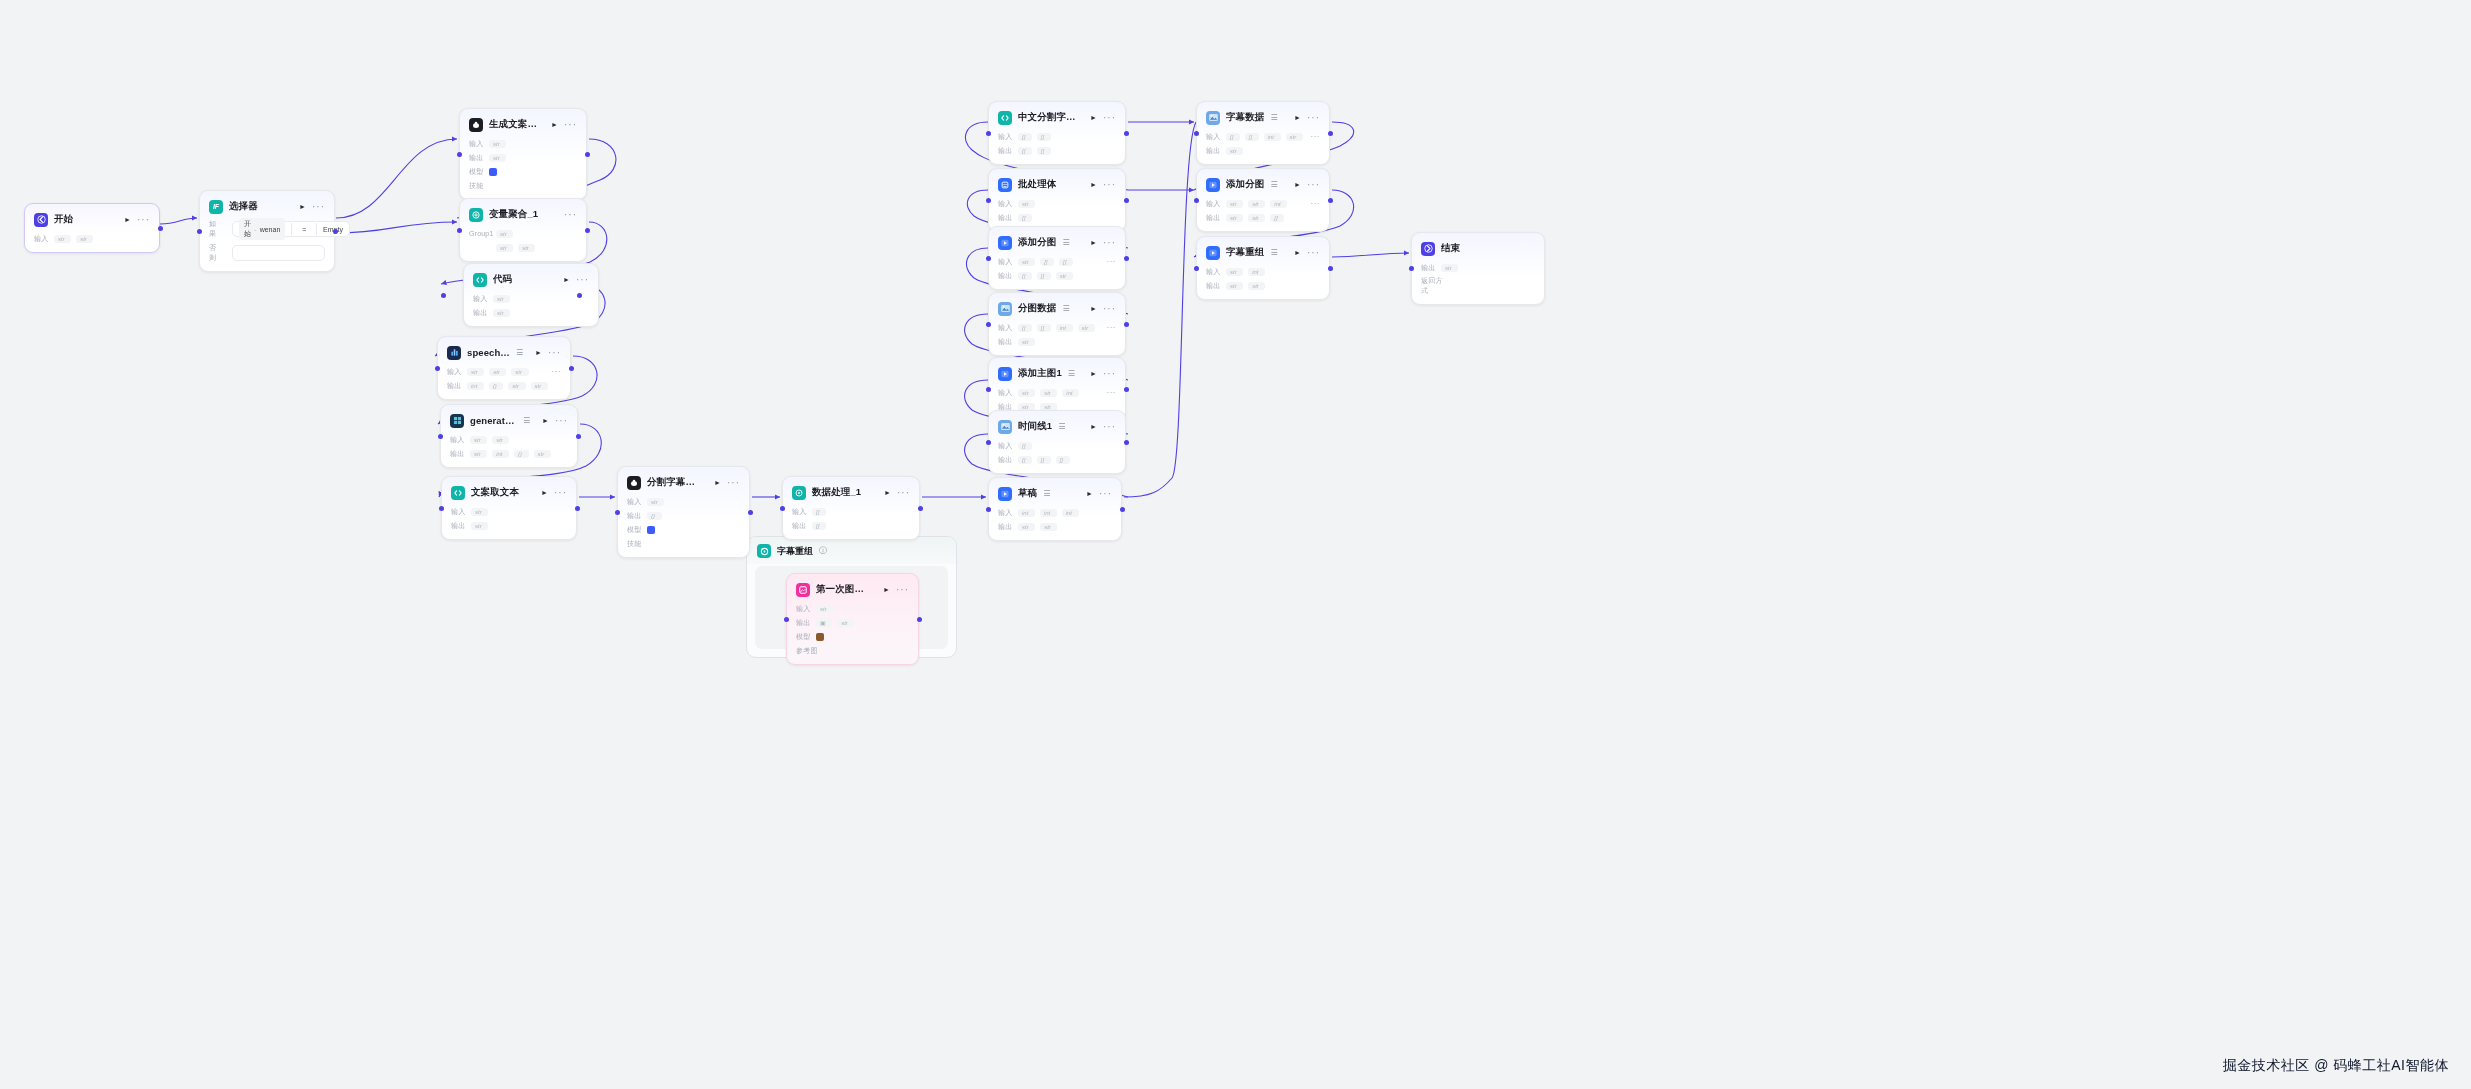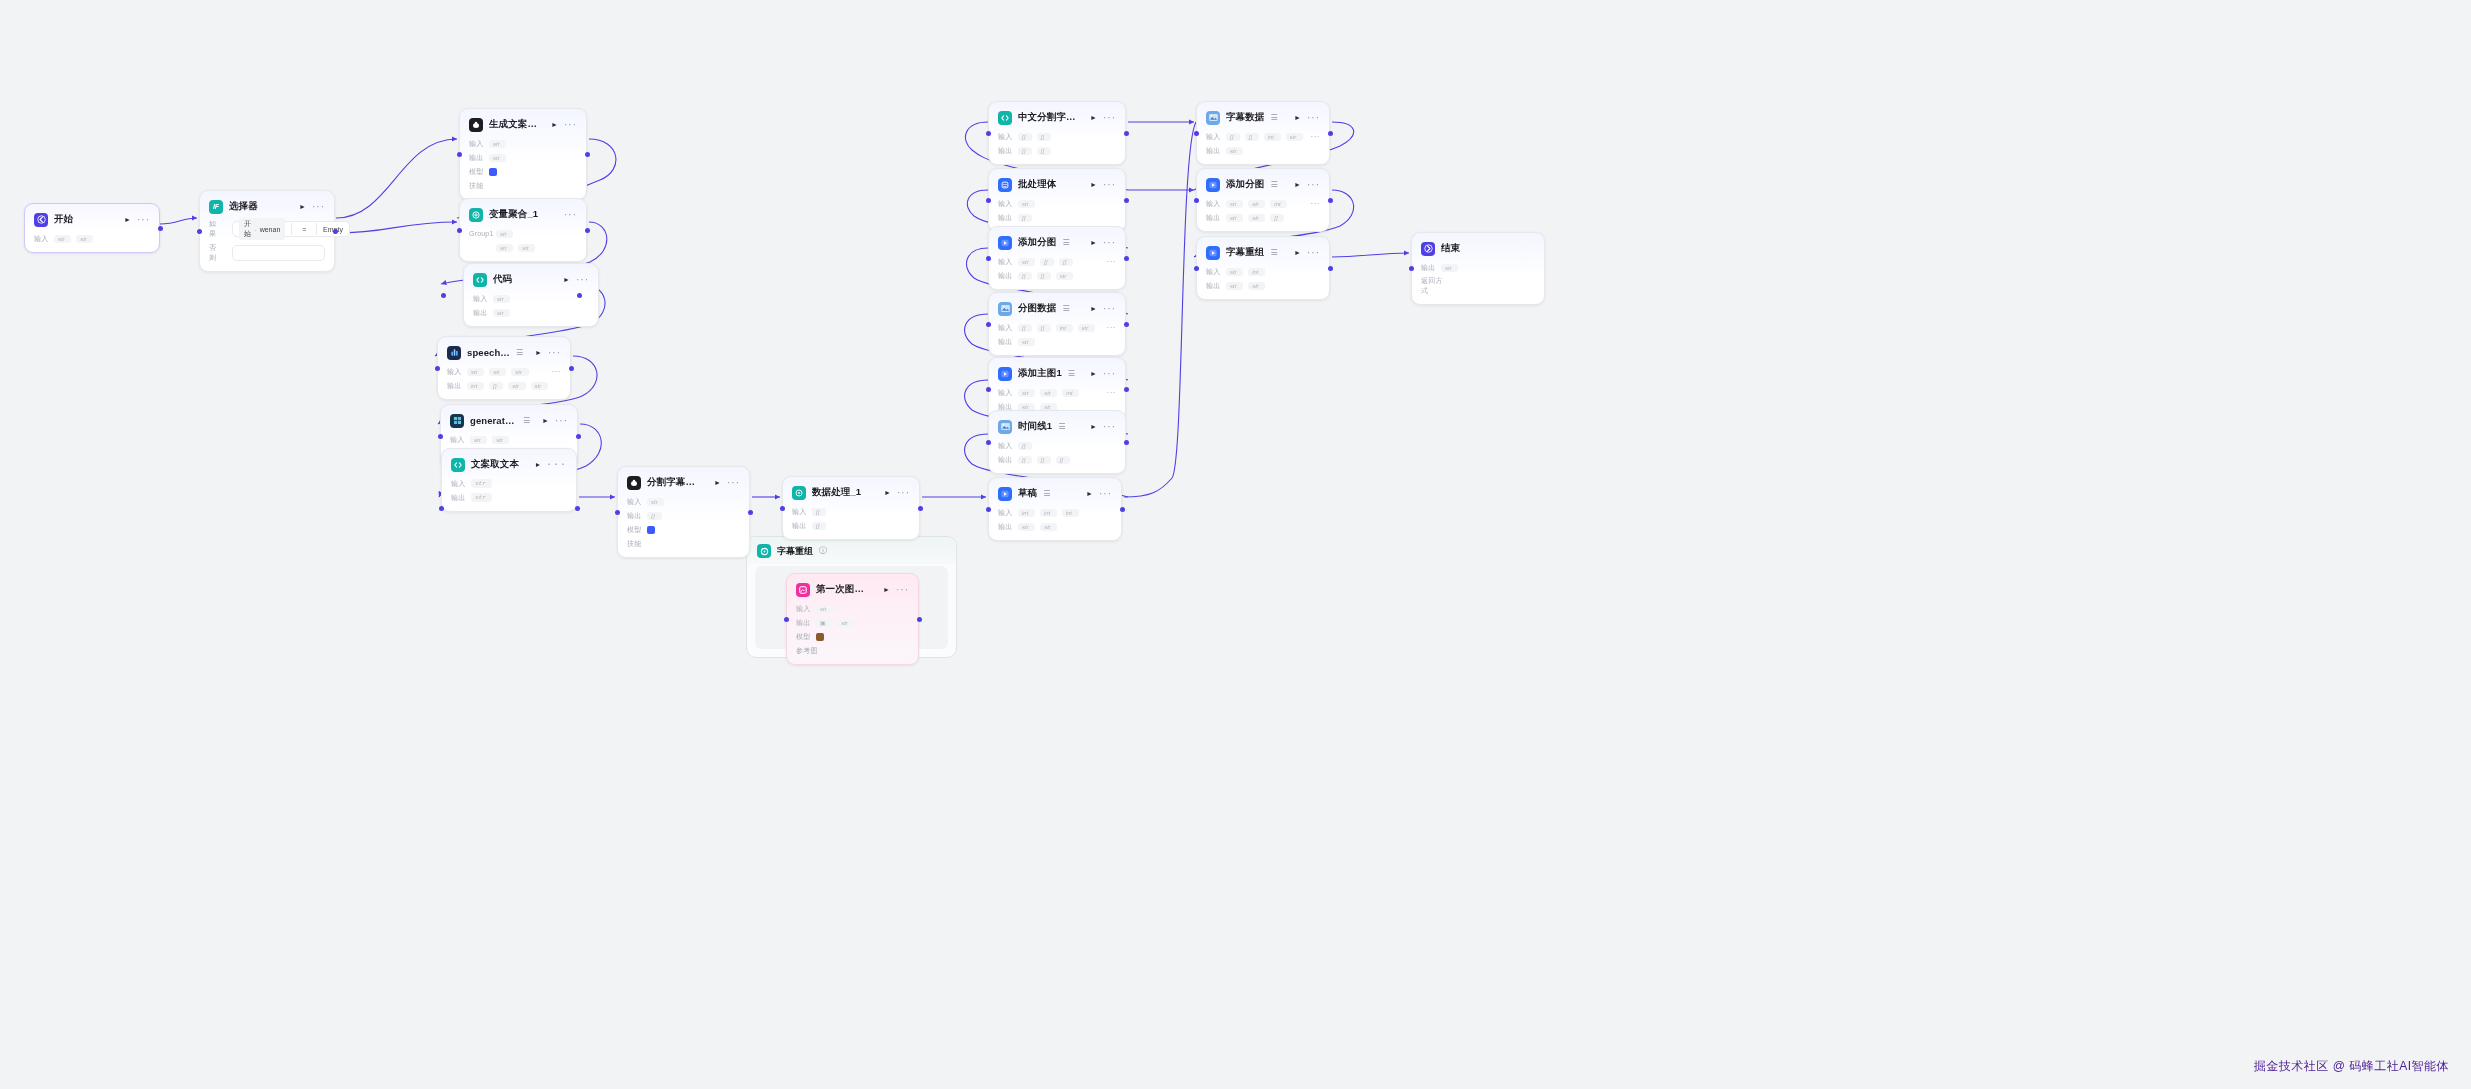--- a/index.html
+++ b/index.html
@@ -110,21 +110,21 @@
     background: linear-gradient(180deg,#eef5f4 0%, #f7fafa 100%);
     border-radius: 10px 10px 0 0;
   }
   .group-title { font-size: 9px; color:#1d1c23; font-weight:700; }
   .group-inner {
     position:absolute; left:8px; right:8px; top:29px; bottom:8px;
     background:#f2f3f5; border-radius:7px;
   }
   .watermark {
     position: absolute; right: 22px; bottom: 14px;
-    font-size: 12px; color: #4c1d95; letter-spacing: .5px;
+    font-size: 14px; color: #0f172a; letter-spacing: .5px;
     z-index: 9;
   }
 </style>
 </head>
 <body>
 
 <div id="canvas">
 
   <svg id="edge-layer">
     <defs>
@@ -447,21 +447,21 @@
               <span class="ctype">{}</span>
               <span class="cname"></span>
             </span>
             <span class="chip">
               <span class="ctype">str</span>
               <span class="cname"></span>
             </span>
           </div>
         </div>
       </div>
-      <div class="node grad" style="left: 441px; top: 448px; width: 136px; min-height: 43px; font-family: Liberation Mono, monospace;">
+      <div class="node grad" style="left: 441px; top: 476px; width: 136px; min-height: 43px;">
         <div class="node-head">
           <span class="nicon" style="background: rgb(15, 181, 168);">
             <svg width="10" height="10" viewBox="0 0 14 14">
               <path d="M5 4 L2.5 7 L5 10 M9 4 L11.5 7 L9 10" fill="none" stroke="#fff" stroke-width="1.5" stroke-linecap="round" stroke-linejoin="round"></path>
             </svg>
           </span>
           <span class="ntitle">文案取文本</span>
           <span class="head-spacer"></span>
           <span class="play">►</span>
           <span class="dots">···</span>

